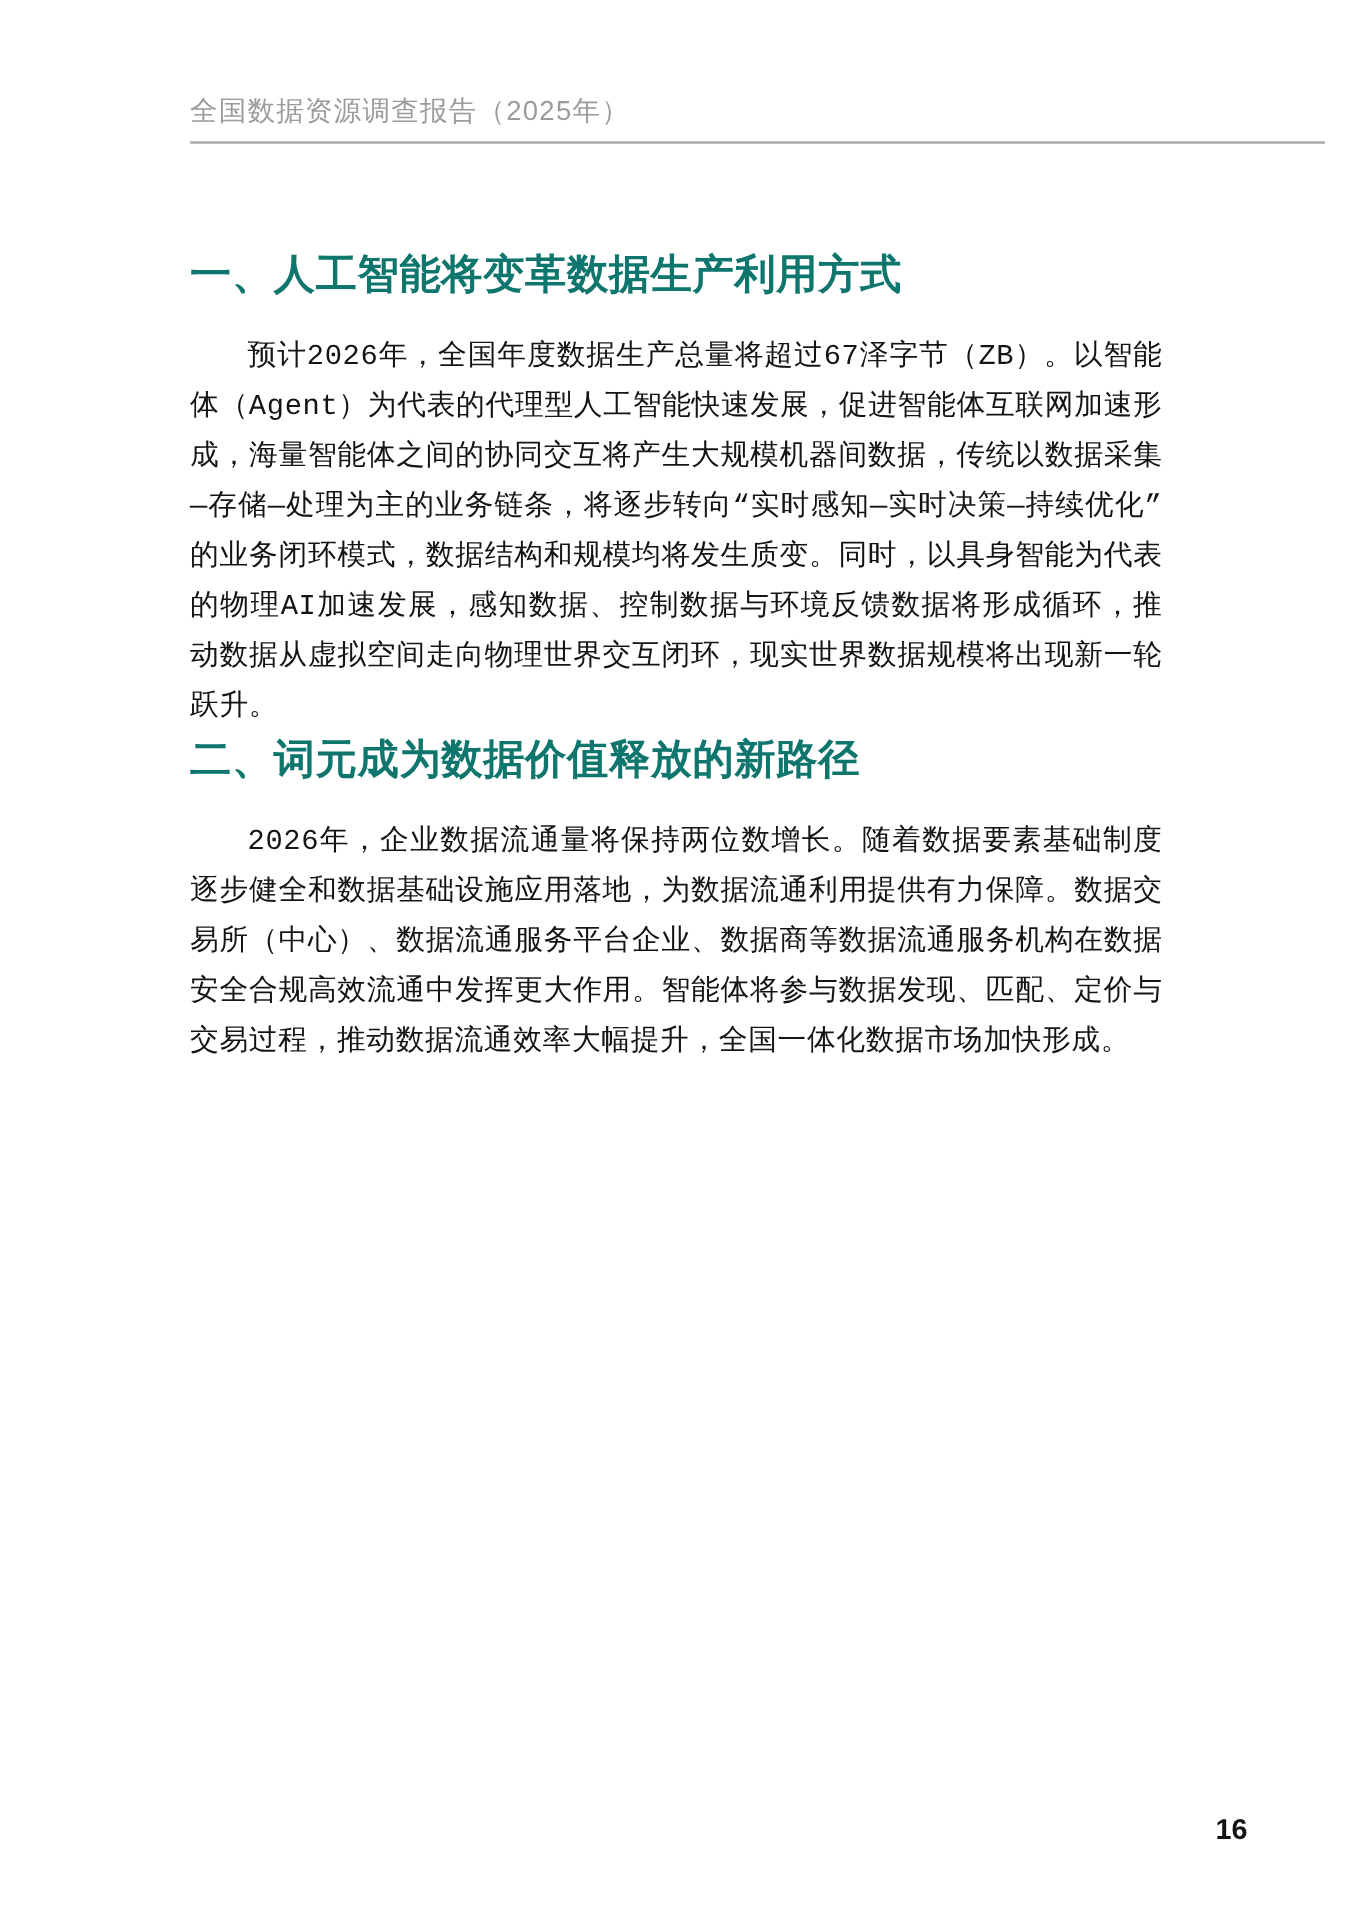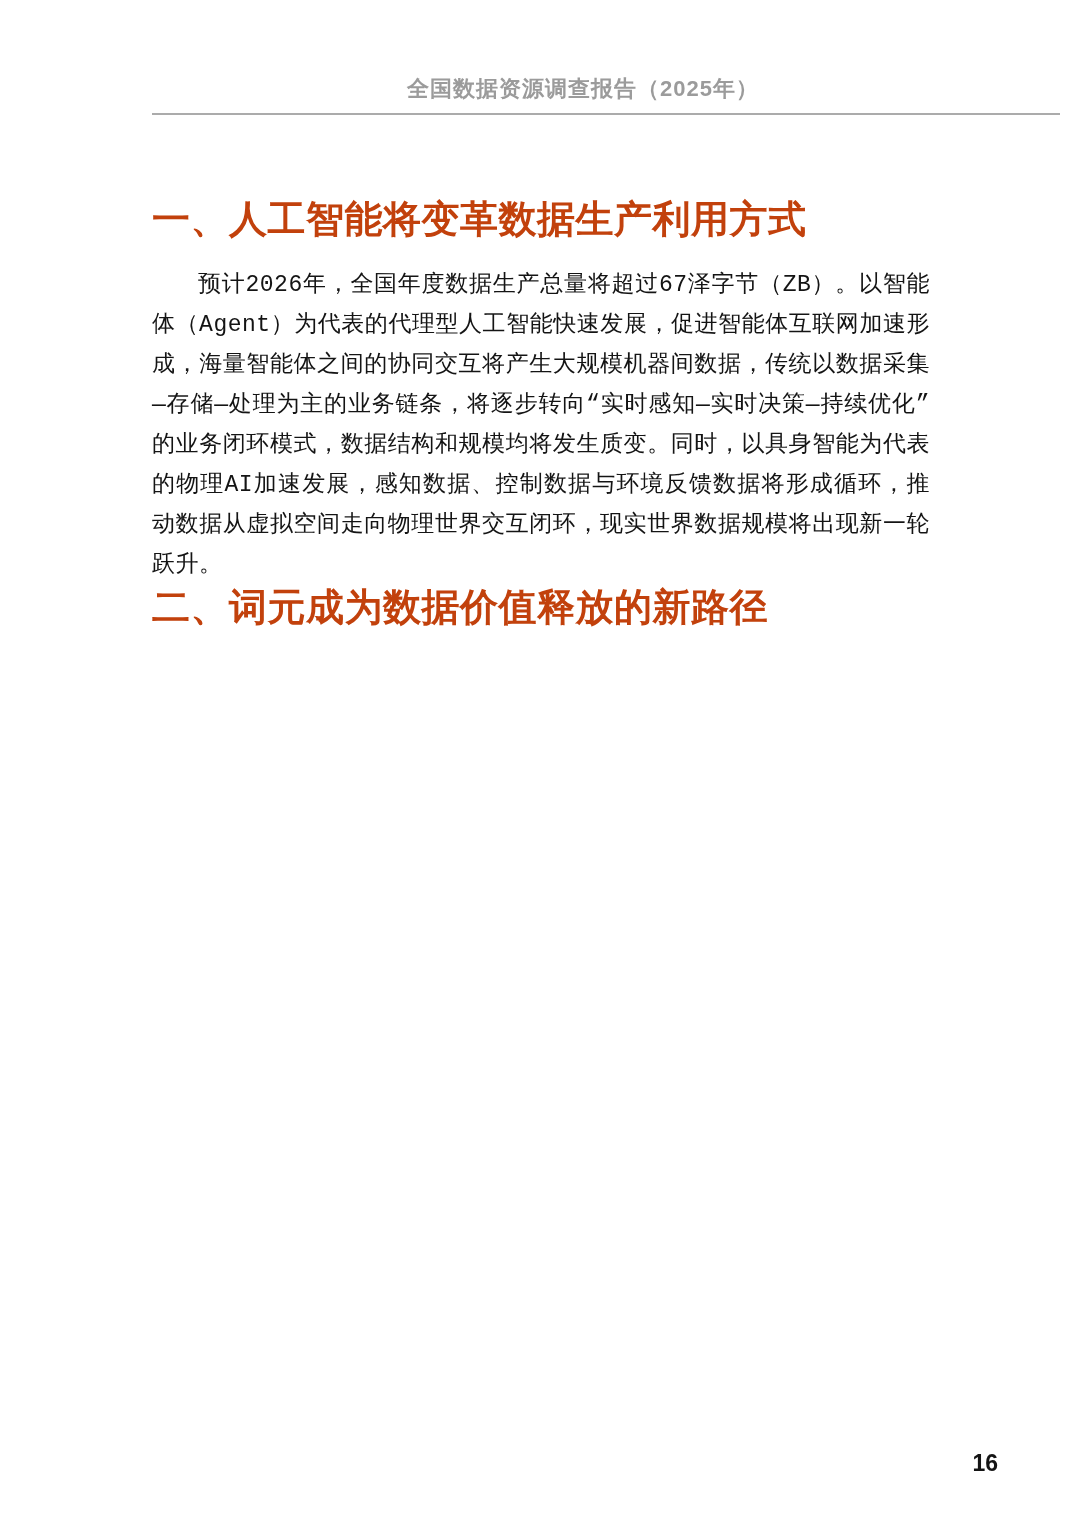--- a/index.html
+++ b/index.html
@@ -18,43 +18,43 @@
   }
   
   .page-header {
     position: absolute;
     top: 0;
     left: 152px;
     width: 908px;
     border-bottom: 2px solid #ababab;
   }
   .header-title {
-    text-align: center;
+    text-align: left;
     padding: 74px 46px 9px 0;
     font-size: 22px;
-    font-weight: bold;
+    font-weight: normal;
     color: #9b9b9b;
     letter-spacing: 1px;
     white-space: nowrap;
   }
   
   .content {
     position: absolute;
     left: 152px;
     top: 111px;
     width: 778px;
   }
   .section { }
   .section.first { margin-top: 86px; }
   .section-heading {
     margin: 0;
-    font-size: 38px;
+    font-size: 33px;
     line-height: 44px;
     font-weight: bold;
-    color: #c2410c;
+    color: #0f766e;
     letter-spacing: 0.5px;
   }
   .section-paragraph {
     margin: 24px 0 0 0;
     font-size: 23px;
     line-height: 40px;
     color: #141414;
     text-align: justify;
     text-indent: 2em;
     letter-spacing: 0.5px;
@@ -85,20 +85,21 @@
     <section class="section first">
       <h2 class="section-heading">一、人工智能将变革数据生产利用方式</h2>
       <p class="section-paragraph">预计2026年，全国年度数据生产总量将超过67泽字节（ZB）。以智能体（Agent）为代表的代理型人工智能快速发展，促进智能体互联网加速形成，海量智能体之间的协同交互将产生大规模机器间数据，传统以数据采集—存储—处理为主的业务链条，将逐步转向“实时感知—实时决策—持续优化”的业务闭环模式，数据结构和规模均将发生质变。同时，以具身智能为代表的物理AI加速发展，感知数据、控制数据与环境反馈数据将形成循环，推动数据从虚拟空间走向物理世界交互闭环，现实世界数据规模将出现新一轮跃升。</p>
     </section>
 
     <section class="section">
       <h2 class="section-heading">二、词元成为数据价值释放的新路径</h2>
     </section>
 
     <section class="section">
+      <p class="section-paragraph">2026年，企业数据流通量将保持两位数增长。随着数据要素基础制度逐步健全和数据基础设施应用落地，为数据流通利用提供有力保障。数据交易所（中心）、数据流通服务平台企业、数据商等数据流通服务机构在数据安全合规高效流通中发挥更大作用。智能体将参与数据发现、匹配、定价与交易过程，推动数据流通效率大幅提升，全国一体化数据市场加快形成。</p>
     </section>
 
     <section class="section">
     </section>
 
   </main>
 
   <div class="page-number">16</div>
 
 </div>

